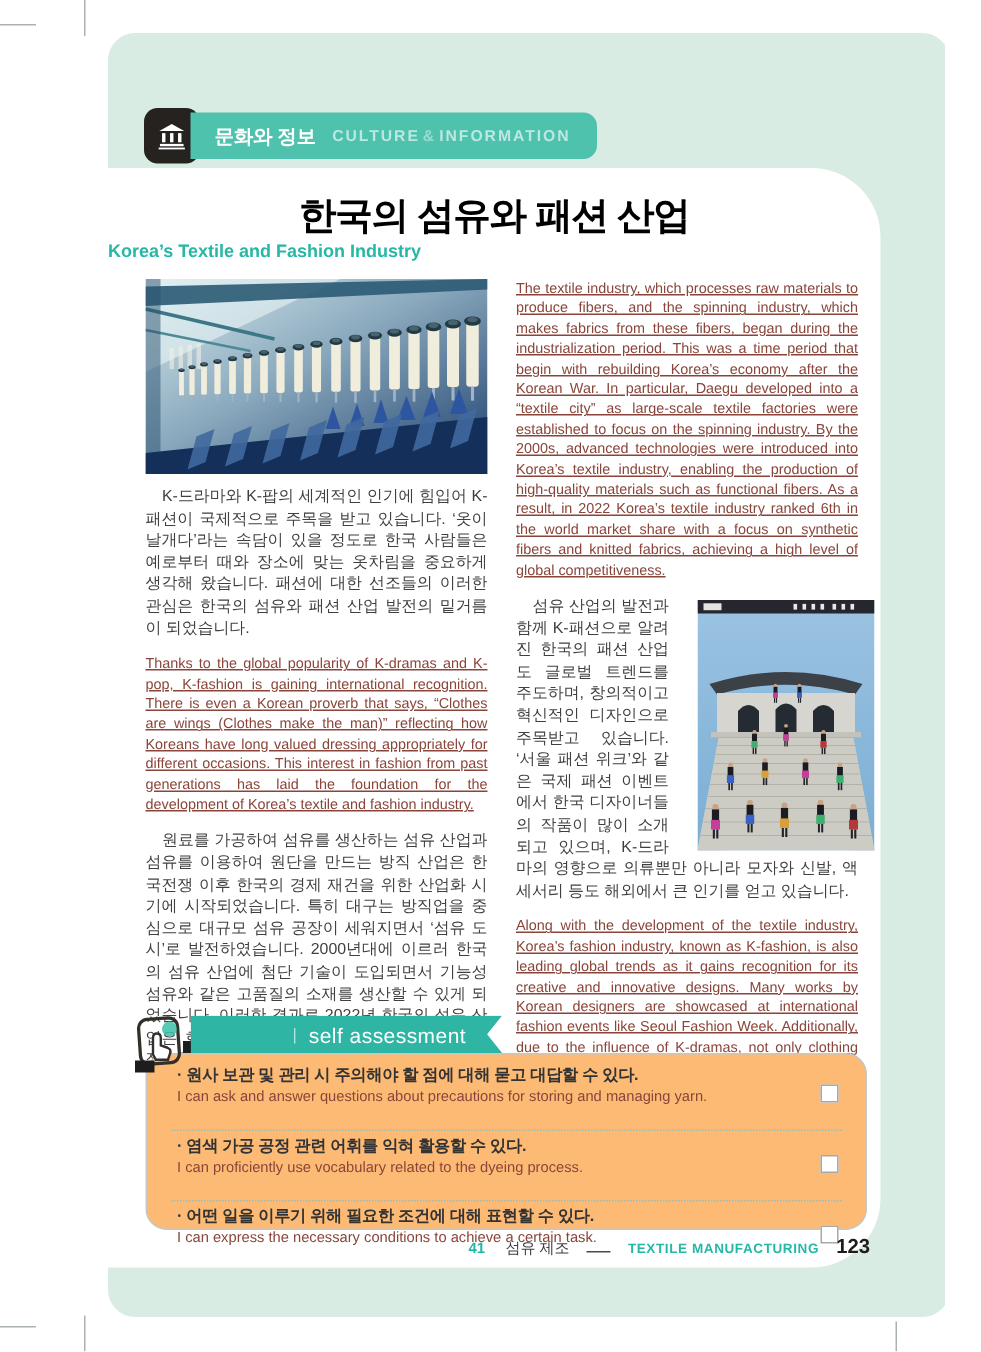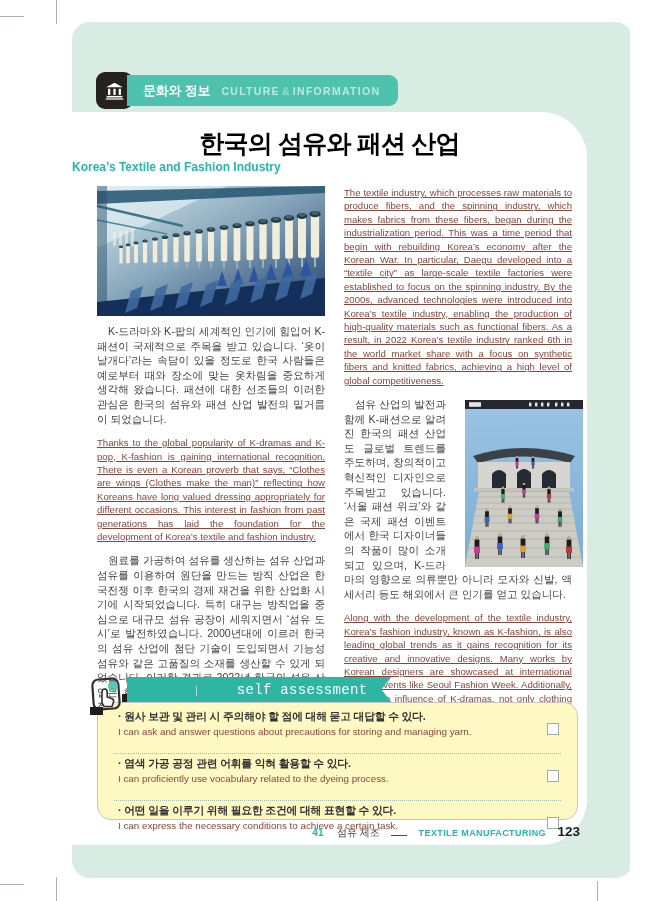--- a/index.html
+++ b/index.html
@@ -29,23 +29,23 @@
   .photo-wrap{width:228px;height:130px;margin:0 0 8px;line-height:0;}
   .fash{float:right;width:118px;height:167px;margin:3px 0 5px 8px;line-height:0;}
   
   .doodle{position:absolute;left:88px;top:675px;z-index:4;line-height:0;}
   .sa-fold{position:absolute;left:122px;top:694px;width:9px;height:11px;background:#1e1e1e;z-index:2;}
   .sa-ribbon{position:absolute;left:127px;top:677px;height:25px;background:#2fb5a4;color:#fff;display:flex;align-items:center;
              padding:0 24px 0 14px;z-index:3;
              clip-path:polygon(0 0,100% 0,calc(100% - 10px) 50%,100% 100%,0 100%);}
   .sa-ko{font-size:11.5px;font-weight:700;margin-top:48px;}
   .sa-sep{margin:0 8px;opacity:.65;font-size:11px;font-weight:400;}
-  .sa-en{font-family:Liberation Mono, monospace;font-size:14px;letter-spacing:.3px;margin-left:31px;}
+  .sa-en{font-family:Liberation Sans, sans-serif;font-size:14px;letter-spacing:.3px;}
   .assess-box{position:absolute;left:97px;top:702px;width:481px;height:118px;border:1.5px solid #c6c6c6;border-radius:14px;
-              box-sizing:border-box;display:flex;flex-direction:column;justify-content:space-evenly;padding:4px 16px;z-index:2;background:#fef9c3;}
+              box-sizing:border-box;display:flex;flex-direction:column;justify-content:space-evenly;padding:4px 16px;z-index:2;background:#fdba74;}
   .assess-item{position:relative;padding:3px 34px 3px 4px;}
   .assess-item + .assess-item{border-top:1px dotted #9fbcb2;margin-top:13px;}
   .ai-ko{font-size:10.8px;font-weight:700;color:#333;letter-spacing:-0.2px;}
   .ai-ko::before{content:"· ";}
   .ai-en{font-size:9.8px;color:#8a453a;margin-top:2px;}
   .checkbox{position:absolute;right:2px;bottom:5px;width:10px;height:10px;border:1.2px solid #a8a8a8;background:#fff;}
   
   .footer{position:absolute;left:240px;top:822px;width:340px;text-align:right;z-index:2;white-space:nowrap;}
   .footer span{vertical-align:baseline;}
   .f-no{color:#27b7a6;font-weight:700;font-size:10px;margin-right:9px;}

